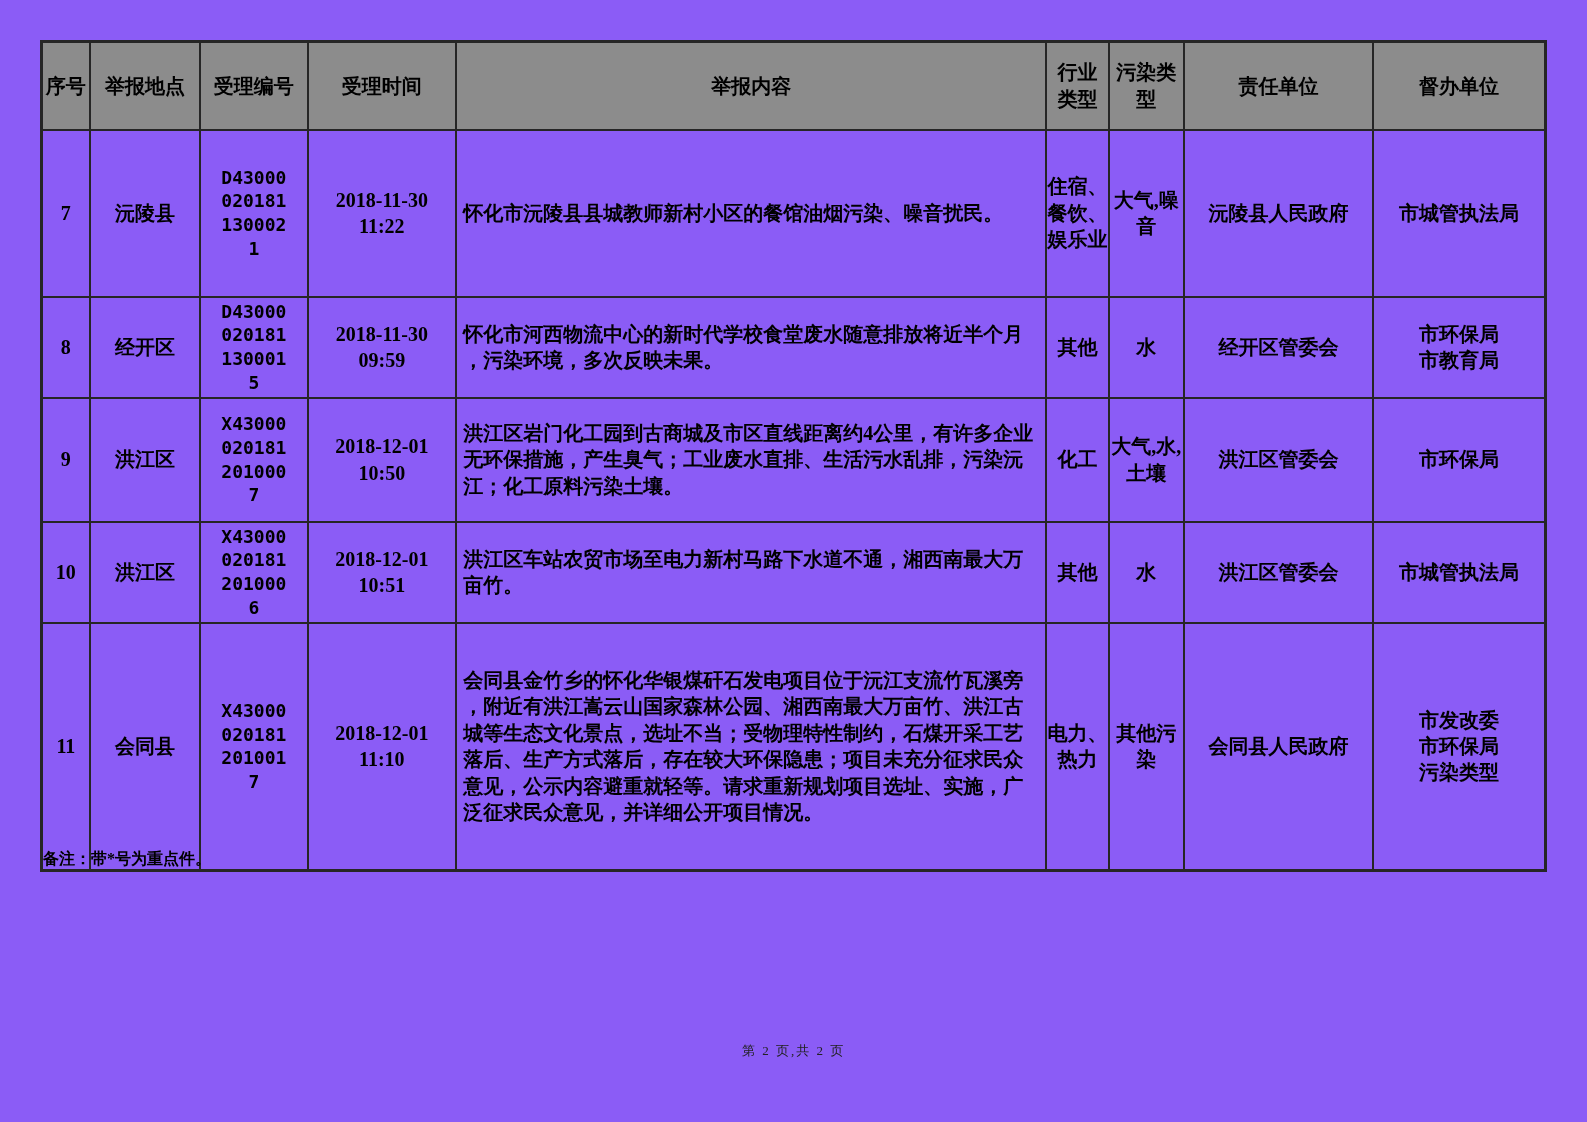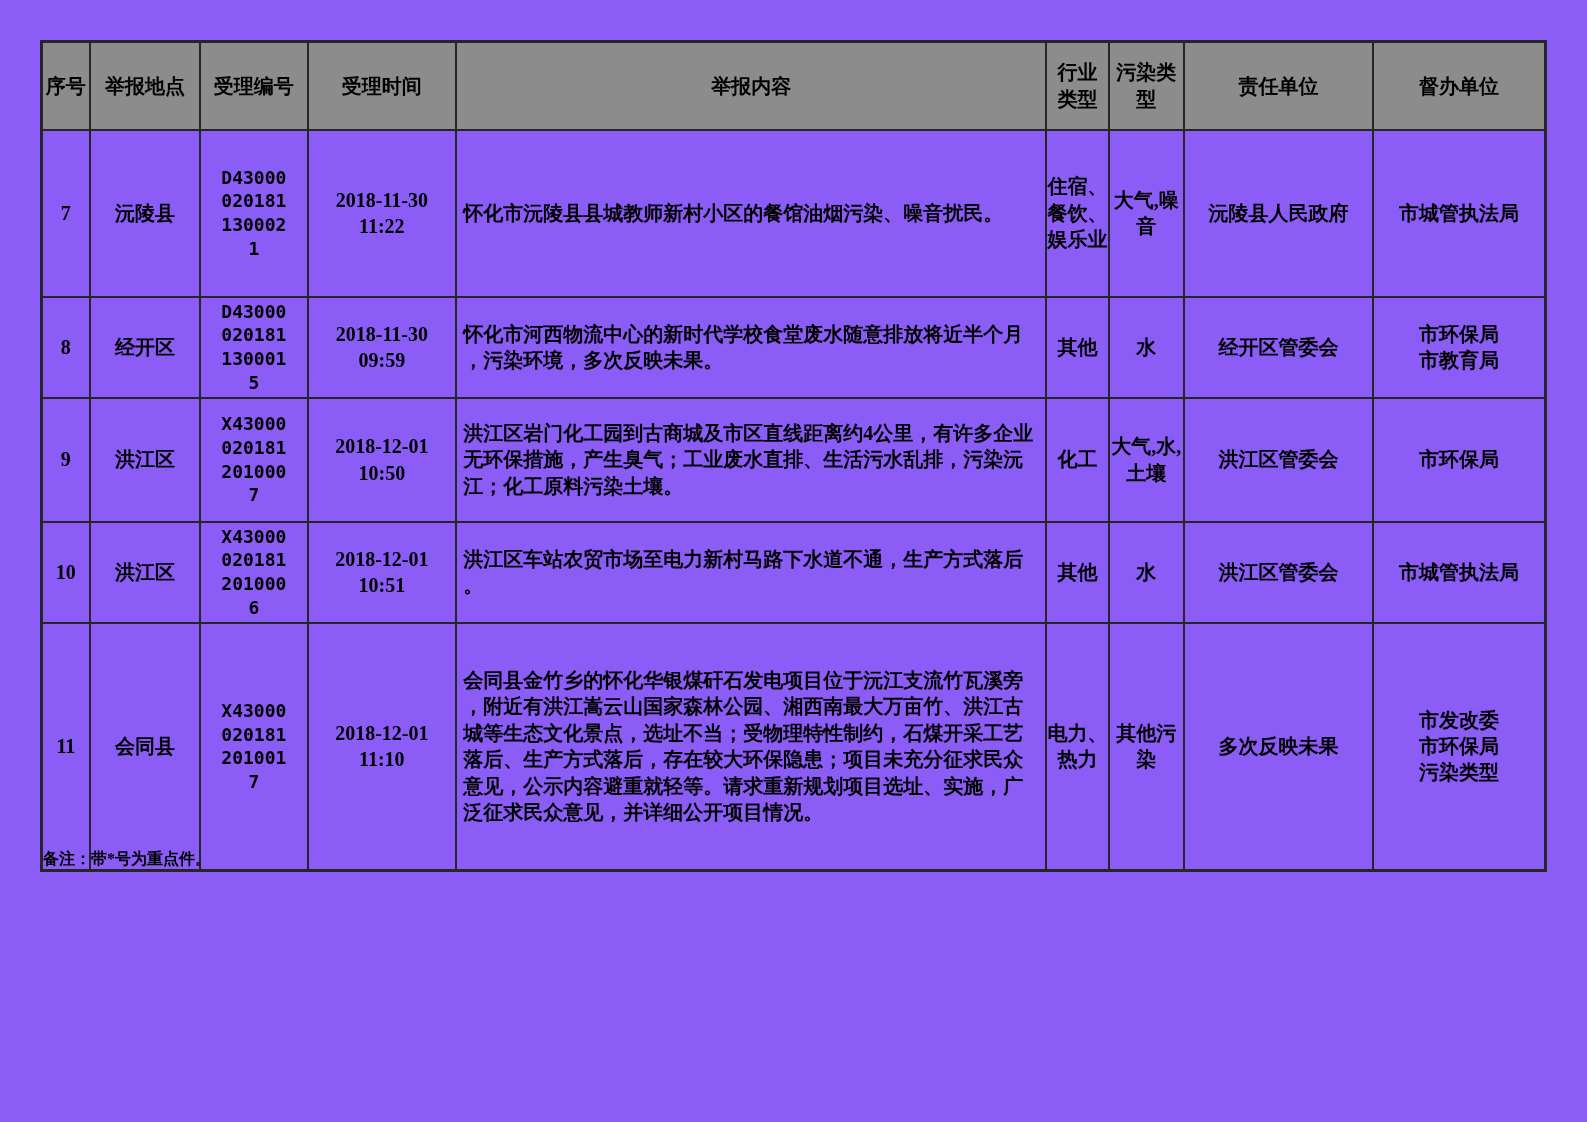--- a/index.html
+++ b/index.html
@@ -147,39 +147,40 @@
         <td class="narrow">大气,水,土壤</td>
         <td>洪江区管委会</td>
         <td class="pre">市环保局</td>
       </tr>
       <tr class="rh10">
         <td>10</td>
         <td>洪江区</td>
         <td class="caseid">X430000201812010006</td>
         <td class="pre">2018-12-01
 10:51</td>
-        <td class="content">洪江区车站农贸市场至电力新村马路下水道不通，生产方式落后。</td>
+        <td class="content">洪江区车站农贸市场至电力新村马路下水道不通，湘西南最大万亩竹。</td>
         <td class="narrow">其他</td>
         <td class="narrow">水</td>
         <td>洪江区管委会</td>
         <td class="pre">市城管执法局</td>
       </tr>
       <tr class="rh11">
         <td>11</td>
         <td>会同县</td>
         <td class="caseid">X430000201812010017</td>
         <td class="pre">2018-12-01
 11:10</td>
         <td class="content">会同县金竹乡的怀化华银煤矸石发电项目位于沅江支流竹瓦溪旁，附近有洪江嵩云山国家森林公园、湘西南最大万亩竹、洪江古城等生态文化景点，选址不当；受物理特性制约，石煤开采工艺落后、生产方式落后，存在较大环保隐患；项目未充分征求民众意见，公示内容避重就轻等。请求重新规划项目选址、实施，广泛征求民众意见，并详细公开项目情况。</td>
         <td class="narrow">电力、热力</td>
         <td class="narrow">其他污染</td>
-        <td>多次反映未果</td>
+        <td>会同县人民政府</td>
         <td class="pre">市发改委
 市环保局
 污染类型</td>
       </tr>
     </tbody>
   </table>
 
   <div class="note">备注：带*号为重点件。</div>
 
+  <div class="pagefooter">第 2 页,共 2 页</div>
 
 </div>
 
 </body></html>

